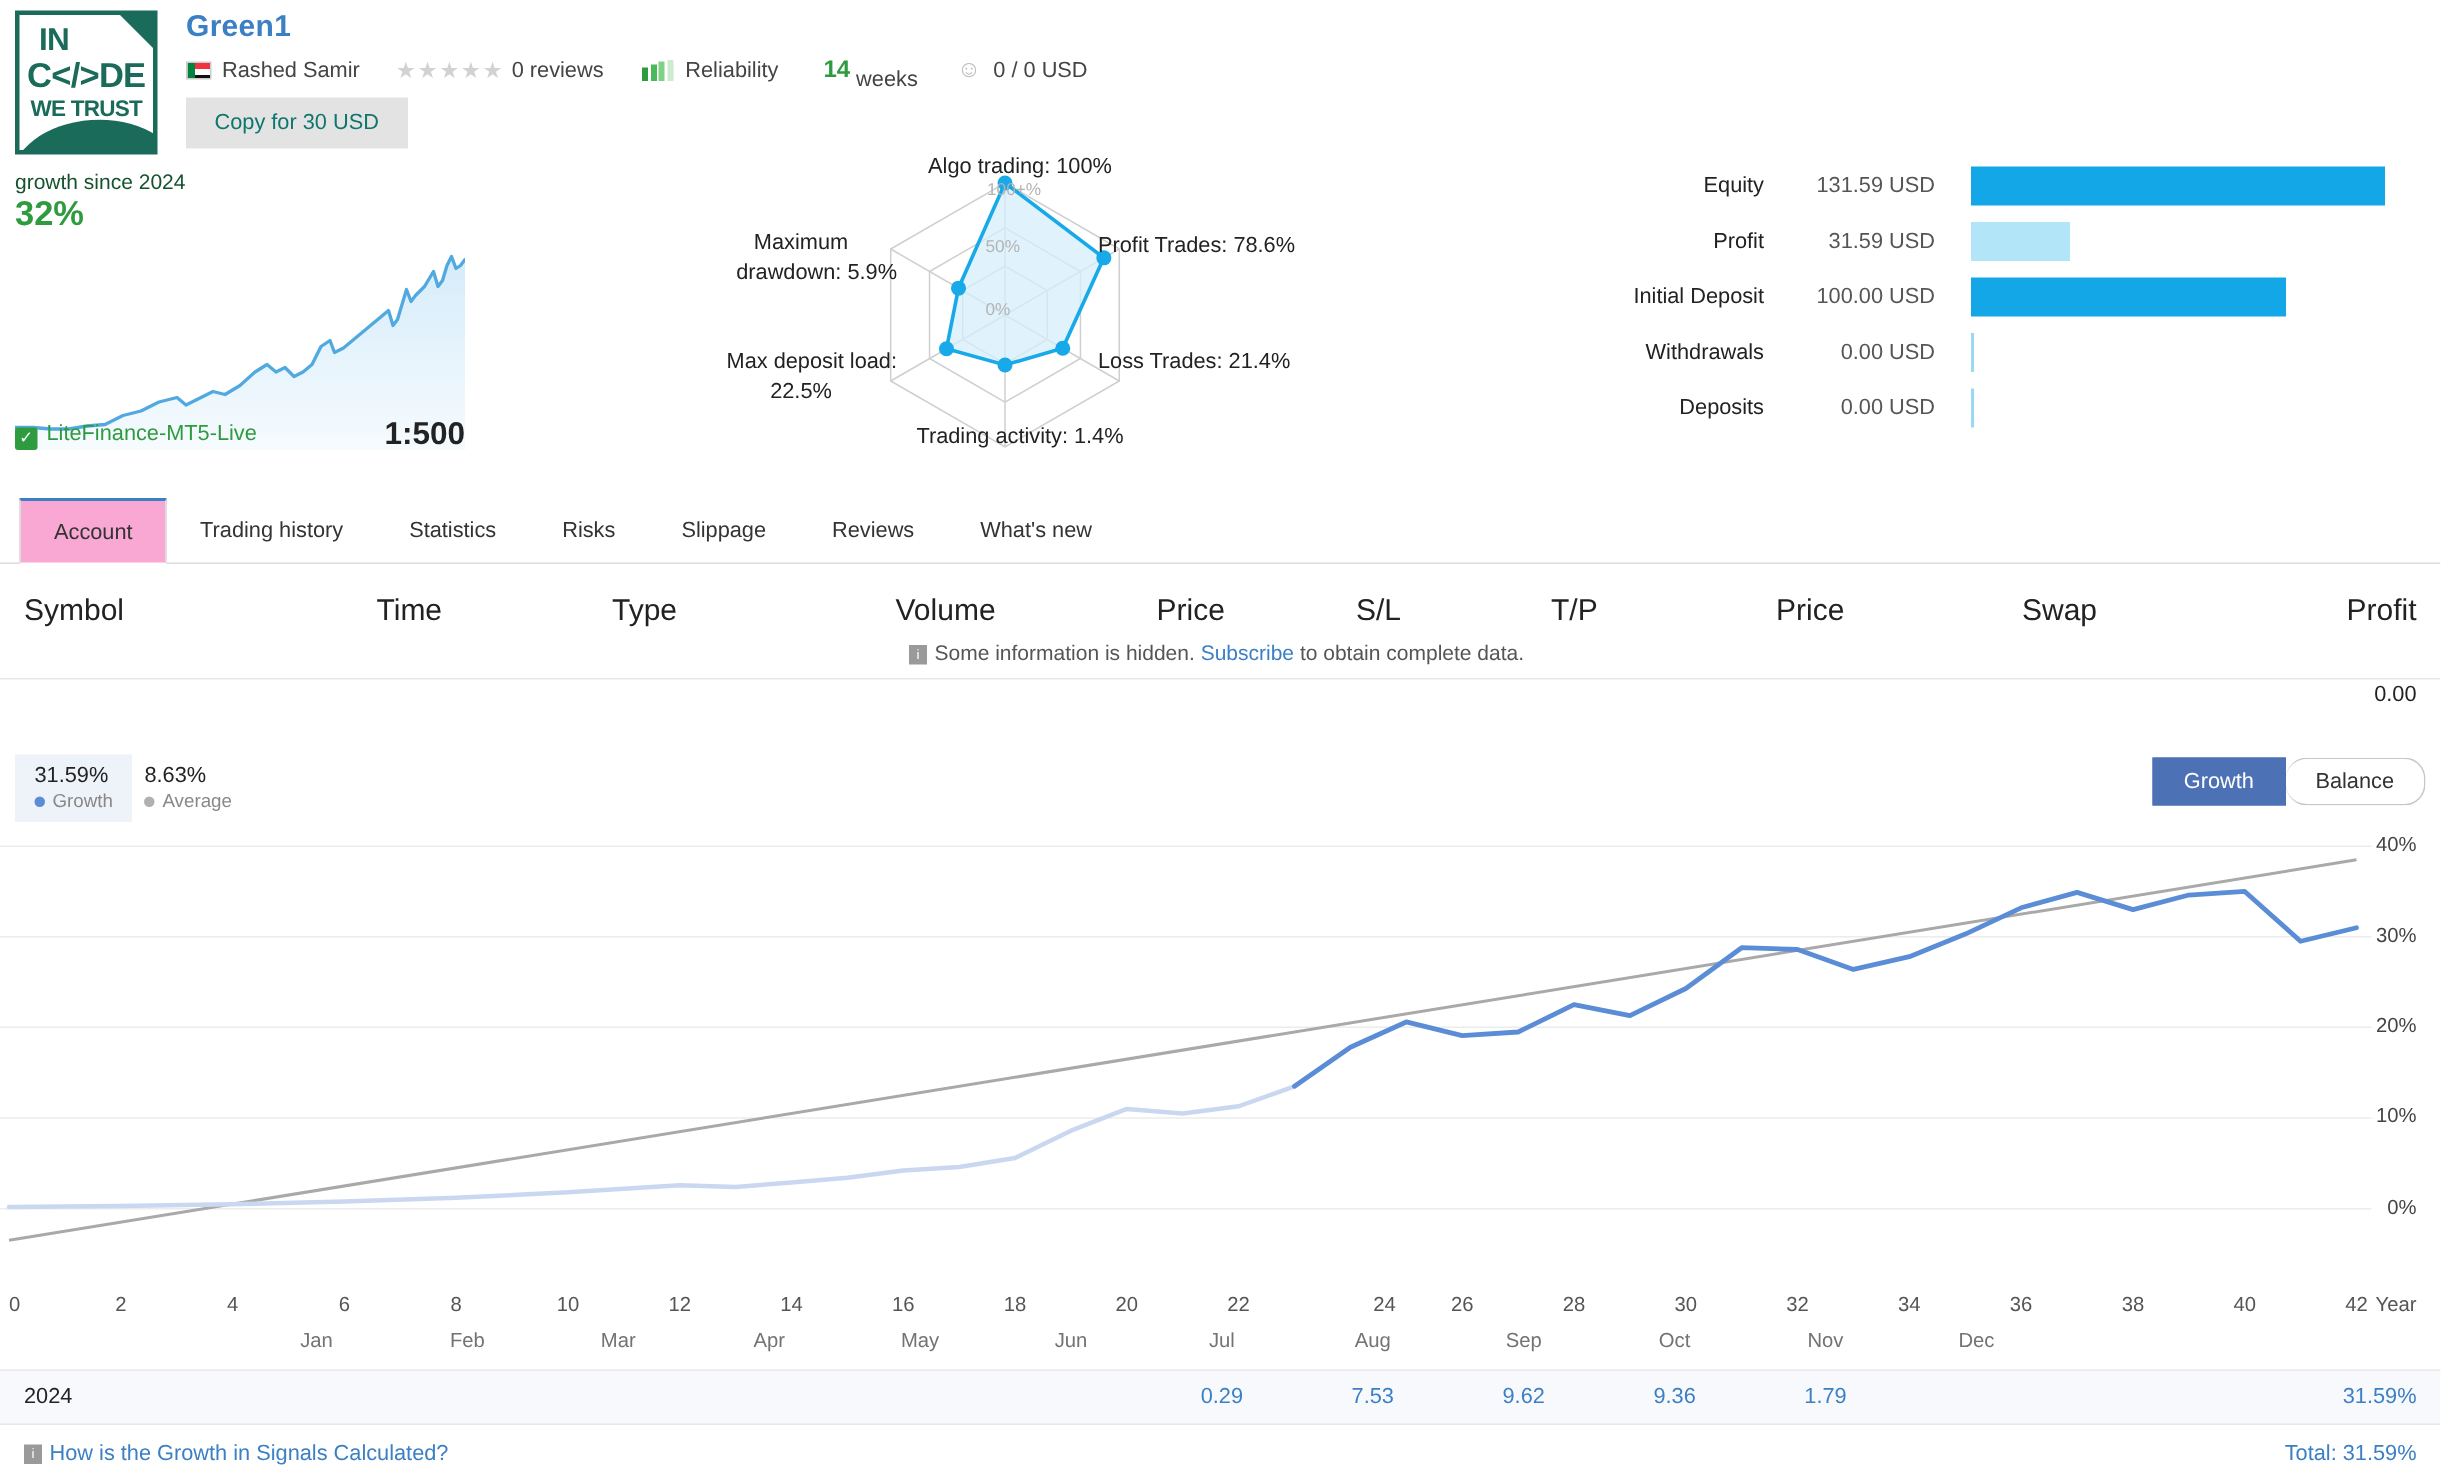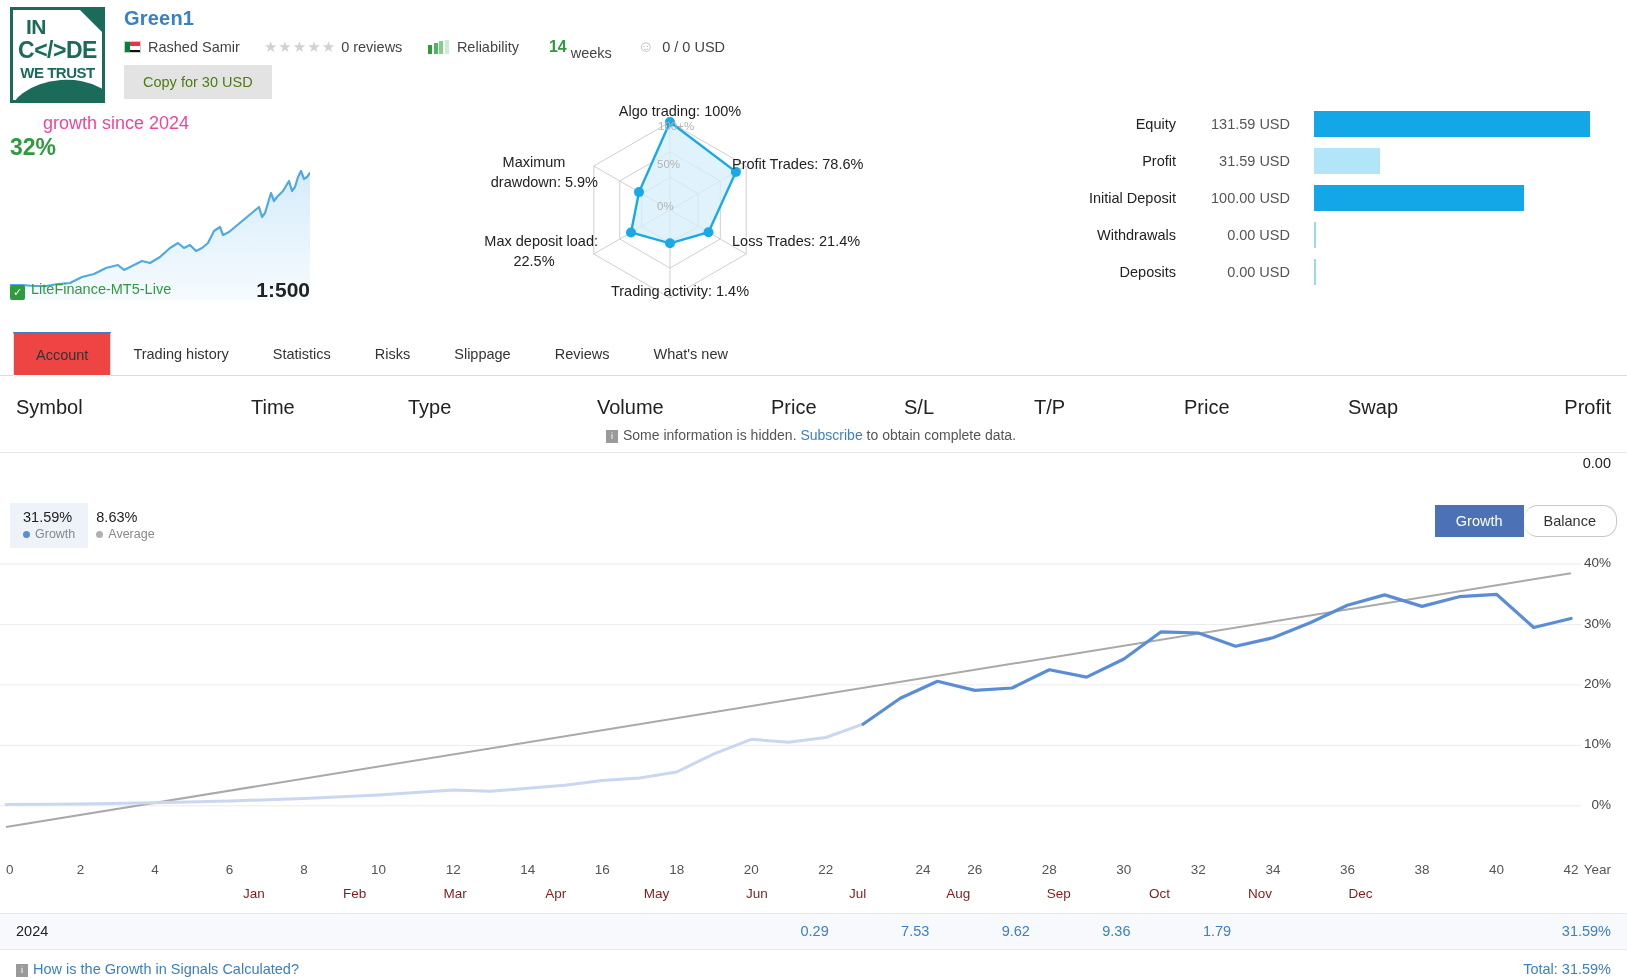--- a/index.html
+++ b/index.html
@@ -61,28 +61,28 @@
   .rel-bars { display:inline-flex; align-items:flex-end; gap:1.5px; margin-right:8px; height:14px;}
   .rel-bars i { width:4px; display:block; }
   .rel-label { margin-right:30px; color:#444; }
   .weeks-num { color:#2e9b3f; font-weight:bold; font-size:16px; margin-right:4px;}
   .weeks-lbl { margin-right:26px;margin-top:12px; }
   .people-icon { margin-right:8px; color:#bbb; font-size:16px; line-height:1; }
   .subs { color:#444; }
 
   .copy-btn {
     position:absolute; left:124px; top:65px;
-    background:#e3e3e3; color:#4d7c0f; border:none;
+    background:#e3e3e3; color:#0f766e; border:none;
     padding:9px 19px; font-size:14.5px; cursor:pointer;
     font-family:"Liberation Sans", sans-serif;
   }
 
   
   .spark-block { position:absolute; left:10px; top:113px; width:300px; height:190px; }
-  .spark-label { font-size:18px; color:#ec4899;margin-left:33px; }
+  .spark-label { font-size:14px; color:#14532d; }
   .spark-pct { font-size:23px; font-weight:bold; color:#2e9b3f; margin-top:1px; line-height:1.1;}
   .spark-svg { position:absolute; left:0; top:22px; }
   .broker-row { position:absolute; left:10px; top:278px; width:300px;
      display:flex; align-items:center; justify-content:space-between; }
   .broker-name { color:#2e9b3f; font-size:14.5px; }
   .check {
     display:inline-block; width:15px; height:15px; background:#2e9b3f; color:#fff;
     border-radius:2px; font-size:11px; line-height:15px; text-align:center;
     margin-right:6px; vertical-align:-2px;
   }
@@ -105,21 +105,21 @@
     position:absolute; left:0; top:332px; width:1627px; height:44px;
     border-bottom:1px solid #dcdcdc; display:flex; align-items:stretch;
     padding-left:13px;
   }
   .tab {
     padding:0 22px; display:flex; align-items:center; font-size:14.5px;
     color:#333; cursor:pointer; background:transparent;
   }
   .tab.active {
     border:1px solid #dcdcdc; border-bottom:1px solid #ffffff;
-    border-top:2px solid #3b7fc4; margin-bottom:-1px; background:#ef4444;
+    border-top:2px solid #3b7fc4; margin-bottom:-1px; background:#f9a8d4;
   }
 
   
   .thead { position:absolute; left:0; top:396px; width:1627px; height:28px; }
   .th { position:absolute; font-size:20px; color:#222; }
   .hidden-note {
     position:absolute; left:606px; top:427px; font-size:14px; color:#555;
   }
   .note-ico {
     display:inline-block; width:12px; height:13px; background:#9a9a9a; color:#fff;
@@ -147,21 +147,21 @@
   .tg + .tg { border-left:none;border-radius:14px; }
 
   
   .chart-area { position:absolute; left:0; top:545px; width:1627px; height:295px; }
   .ylabels { position:absolute; right:8px; top:545px; width:46px; height:295px; }
   .ylab { position:absolute; right:8px; font-size:13.5px; color:#444; }
 
   .xaxis { position:absolute; left:0; top:862px; width:1627px; height:24px; }
   .xtick { position:absolute; font-size:13.5px; color:#555; transform:translateX(-50%); }
   .months { position:absolute; left:0; top:886px; width:1627px; height:24px; }
-  .mlab { position:absolute; font-size:13.5px; color:#7f1d1d; transform:translateX(-50%);margin-left:43px; }
+  .mlab { position:absolute; font-size:13.5px; color:#737373; transform:translateX(-50%); }
 
   
   .yeartable {
     position:absolute; left:0; top:913px; width:1627px; height:37px;
     background:#f7f9fc; border-top:1px solid #e8e8e8; border-bottom:1px solid #e8e8e8;
   }
   .yt-year { position:absolute; left:16px; top:9px; font-size:14.5px; color:#222; }
   .yt-cell { position:absolute; top:9px; font-size:14.5px; color:#3b7fc4; transform:translateX(-50%); }
   .yt-year-val { position:absolute; right:16px; top:9px; font-size:14.5px; color:#3b7fc4; }
 

